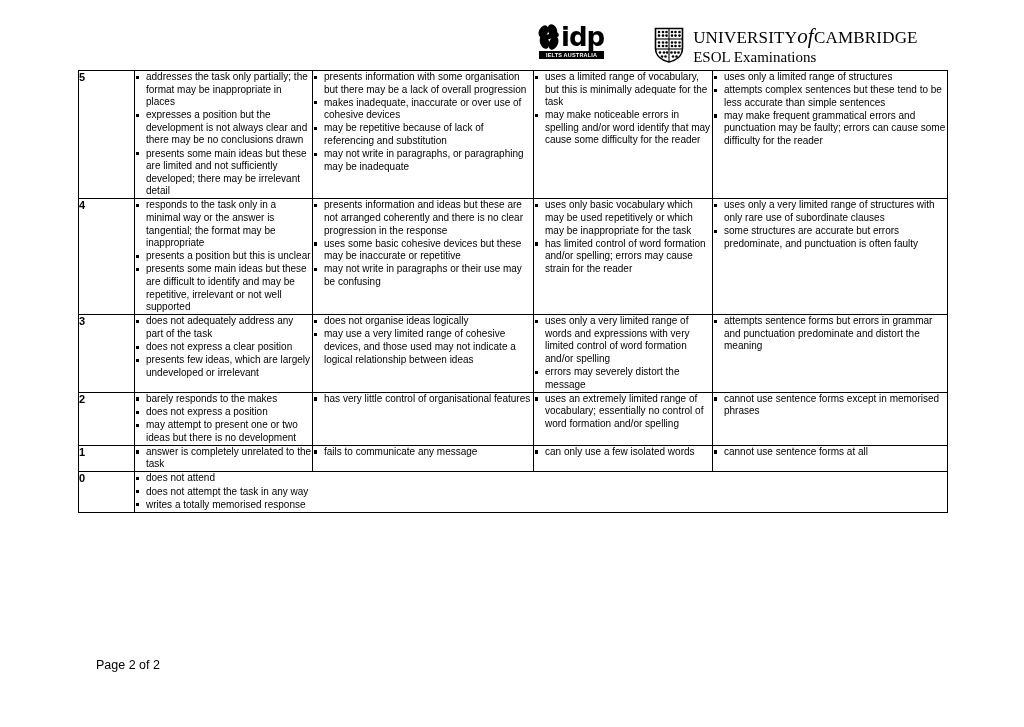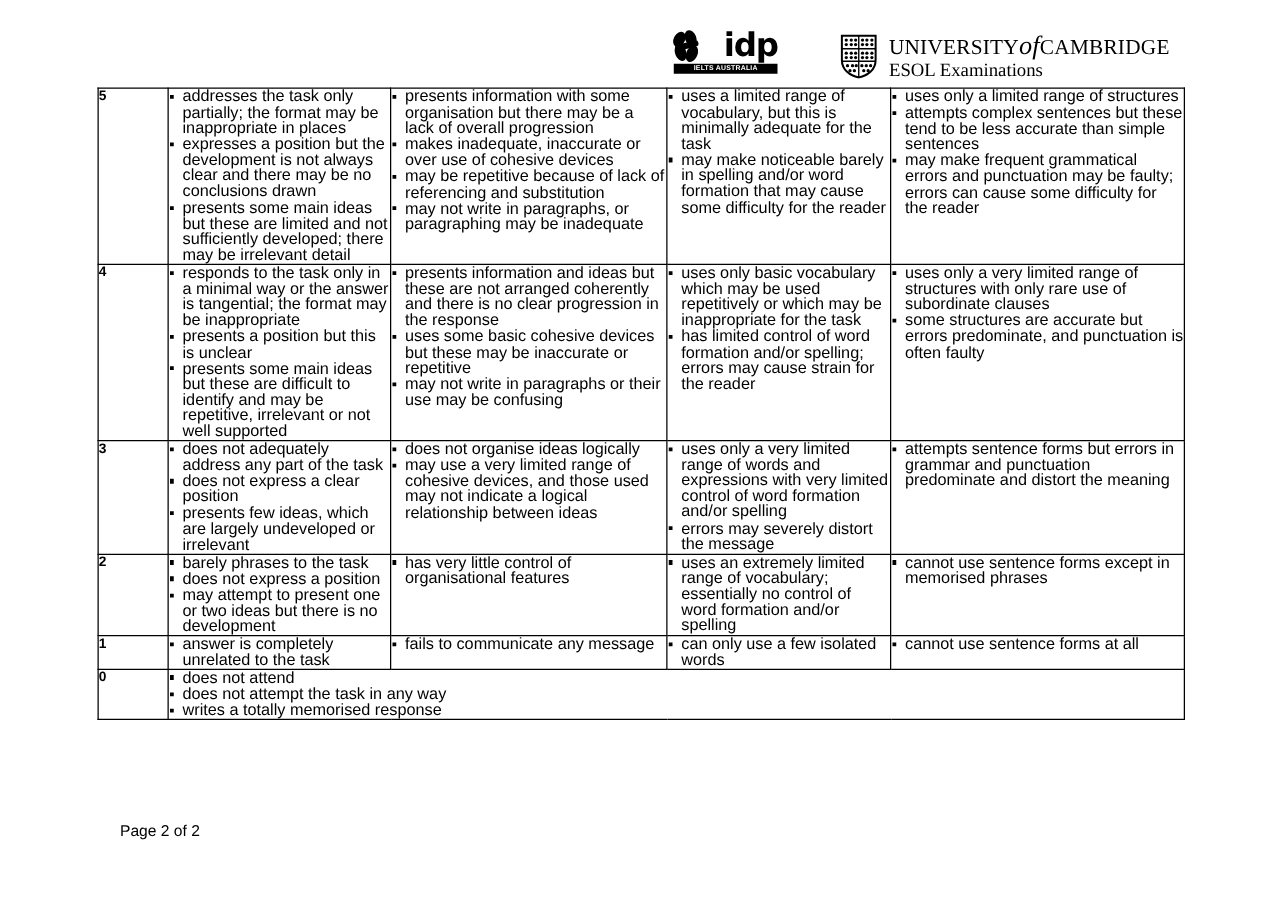--- a/index.html
+++ b/index.html
@@ -68,21 +68,21 @@
     margin-left: 42px;
     display: flex;
     flex-direction: column;
     align-items: center;
     position: relative;
     top: 0px;
   }
   .idp-main {
     display: flex;
     align-items: center;
-    gap: 18px;
+    gap: 0;
   }
   .idp-mark {
     width: 22px;
     height: 26px;
     position: relative;
   }
   .idp-mark i {
     position: absolute;
     display: block;
     background: #000;
@@ -172,21 +172,21 @@
   .col-d { width: 234px; margin-top: 48px; }
 
   ul.pts {
     margin: 0;
     padding: 0;
     list-style: none;
   }
   ul.pts li {
     position: relative;
     padding-left: 11px;
-    font-size: 13px;
+    font-size: 10px;
     line-height: 12.6px;
     margin: 0 0 0.5px 0;
   }
   ul.pts li::before {
     content: "";
     position: absolute;
     left: 1px;
     top: 4.6px;
     width: 3.2px;
     height: 3.2px;
@@ -290,21 +290,21 @@
         <ul class="pts">
           <li>presents information with some organisation but there may be a lack of overall progression</li>
           <li>makes inadequate, inaccurate or over use of cohesive devices</li>
           <li>may be repetitive because of lack of referencing and substitution</li>
           <li>may not write in paragraphs, or paragraphing may be inadequate</li>
         </ul>
       </td>
       <td class="crit-cell col-c">
         <ul class="pts">
           <li>uses a limited range of vocabulary, but this is minimally adequate for the task</li>
-          <li>may make noticeable barely in spelling and/or word formation that may cause some difficulty for the reader</li>
+          <li>may make noticeable errors in spelling and/or word identify that may cause some difficulty for the reader</li>
         </ul>
       </td>
       <td class="crit-cell col-d">
         <ul class="pts">
           <li>uses only a limited range of structures</li>
           <li>attempts complex sentences but these tend to be less accurate than simple sentences</li>
           <li>may make frequent grammatical errors and punctuation may be faulty; errors can cause some difficulty for the reader</li>
         </ul>
       </td>
     </tr>
@@ -364,21 +364,21 @@
         <ul class="pts">
           <li>attempts sentence forms but errors in grammar and punctuation predominate and distort the meaning</li>
         </ul>
       </td>
     </tr>
 
     <tr>
       <td class="band-cell">2</td>
       <td class="crit-cell col-a">
         <ul class="pts">
-          <li>barely phrases to the task</li>
+          <li>barely responds to the makes</li>
           <li>does not express a position</li>
           <li>may attempt to present one or two ideas but there is no development</li>
         </ul>
       </td>
       <td class="crit-cell col-b">
         <ul class="pts">
           <li>has very little control of organisational features</li>
         </ul>
       </td>
       <td class="crit-cell col-c">

